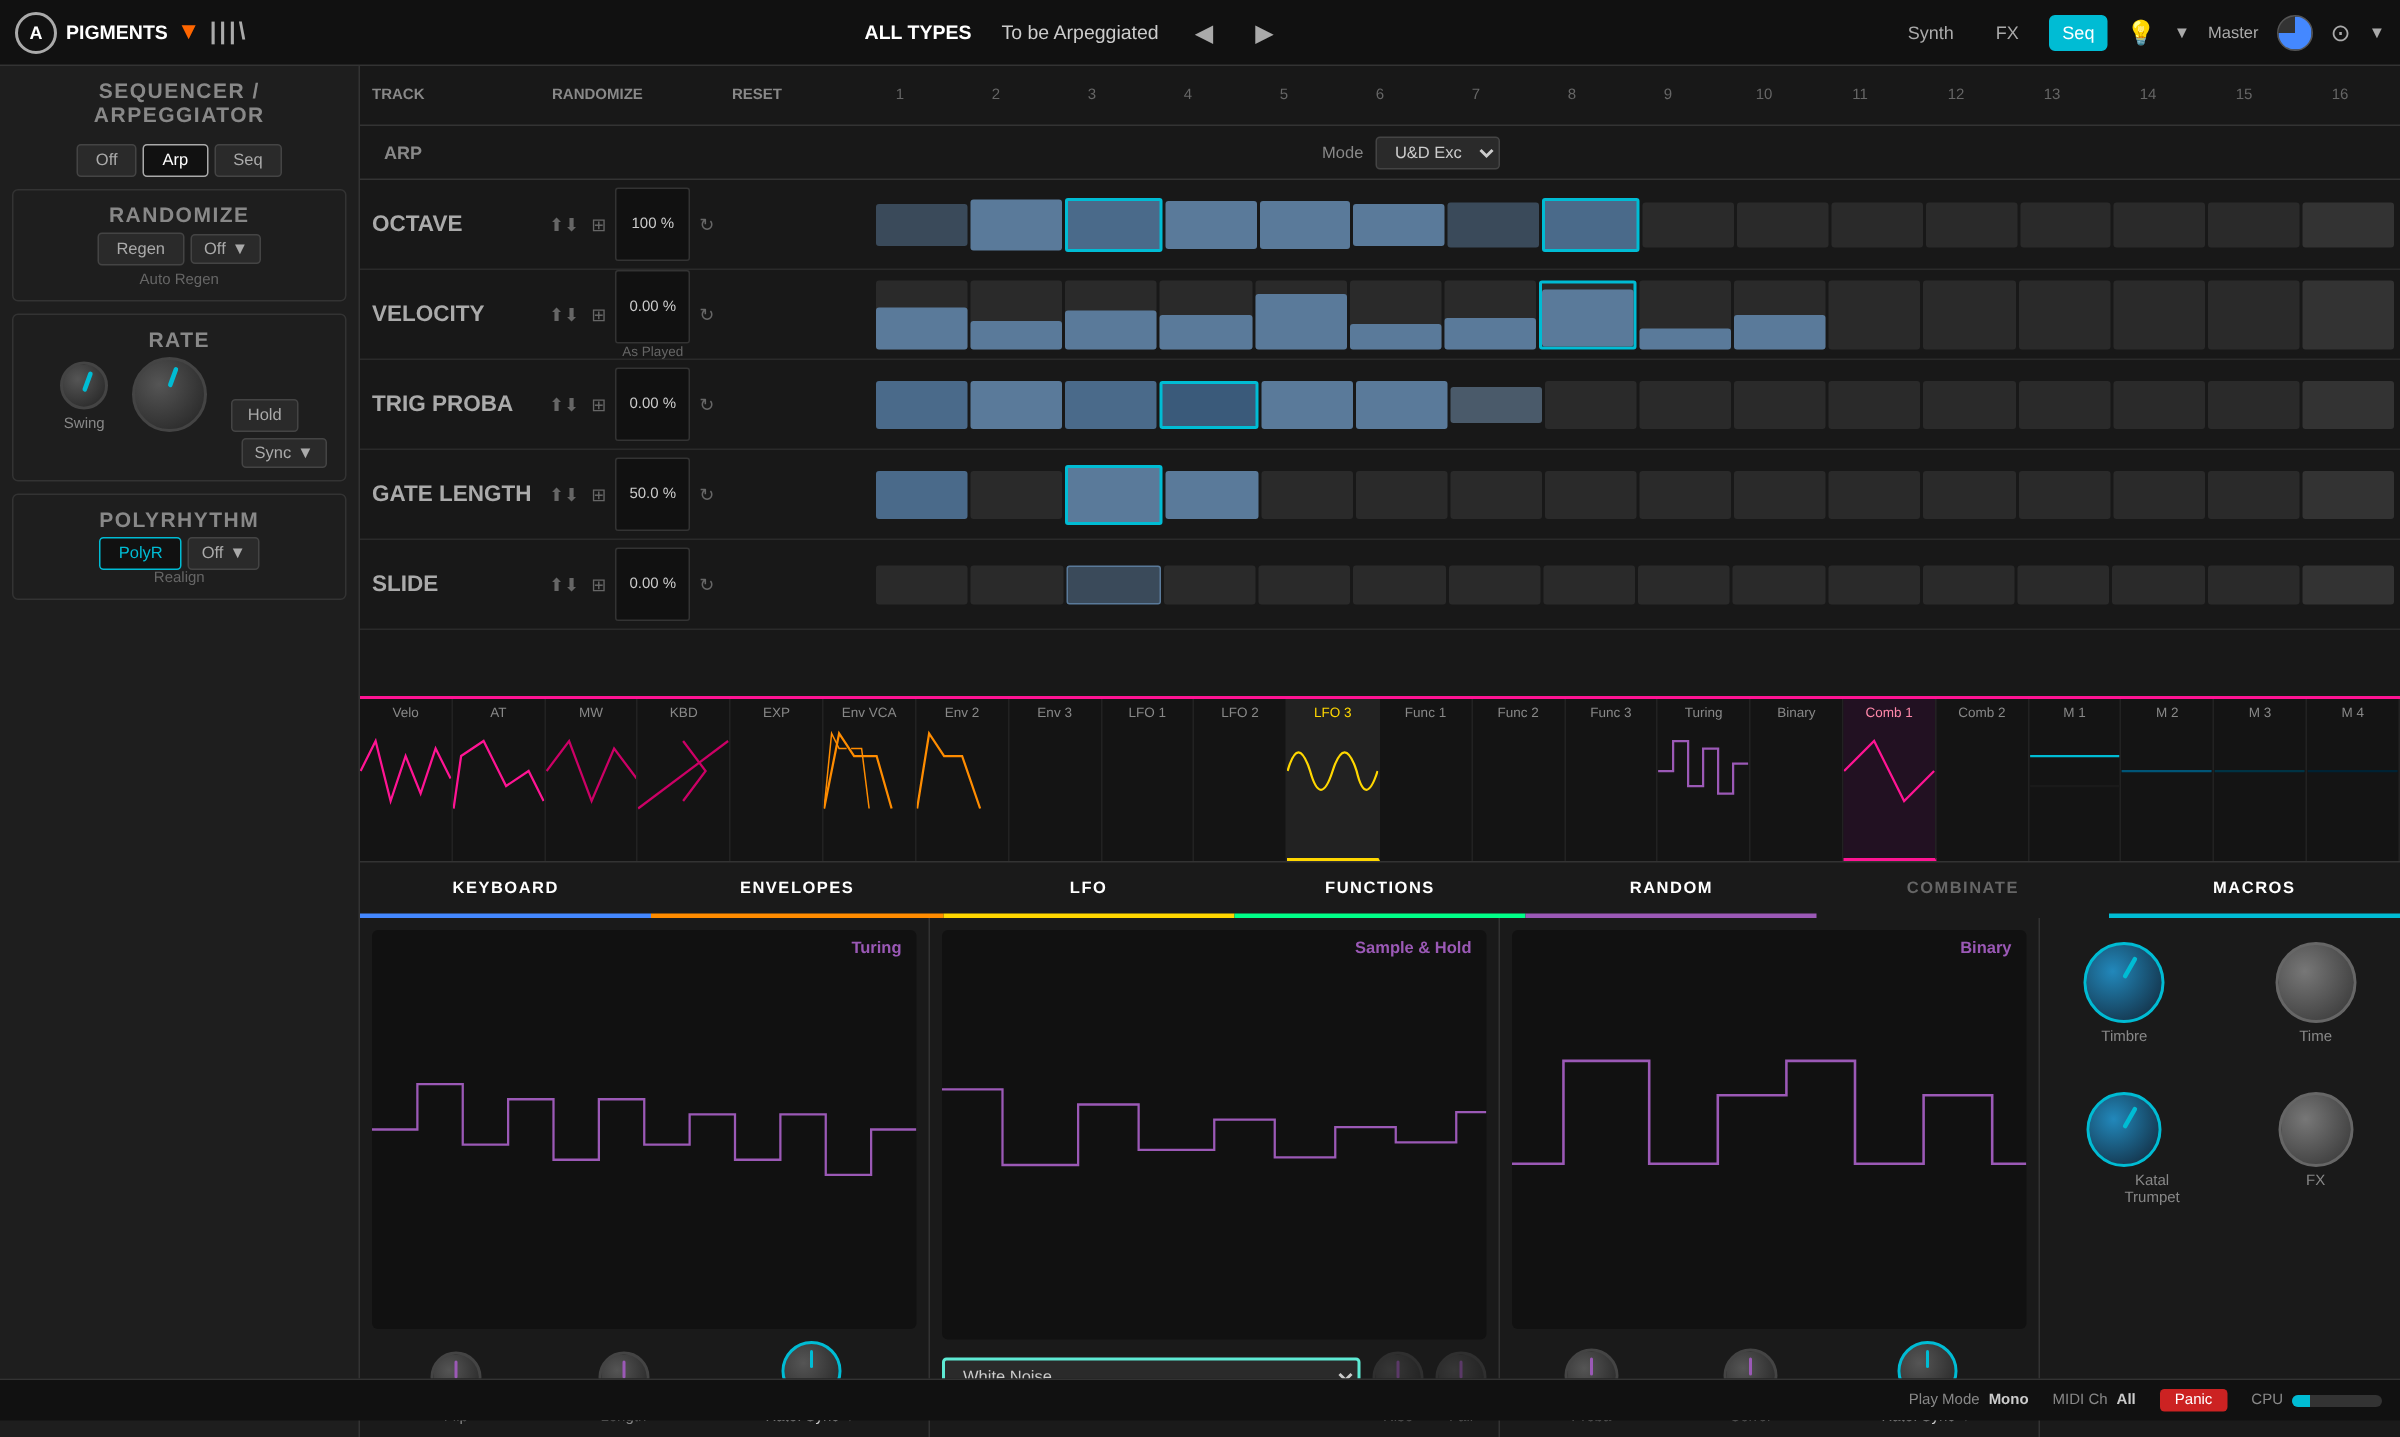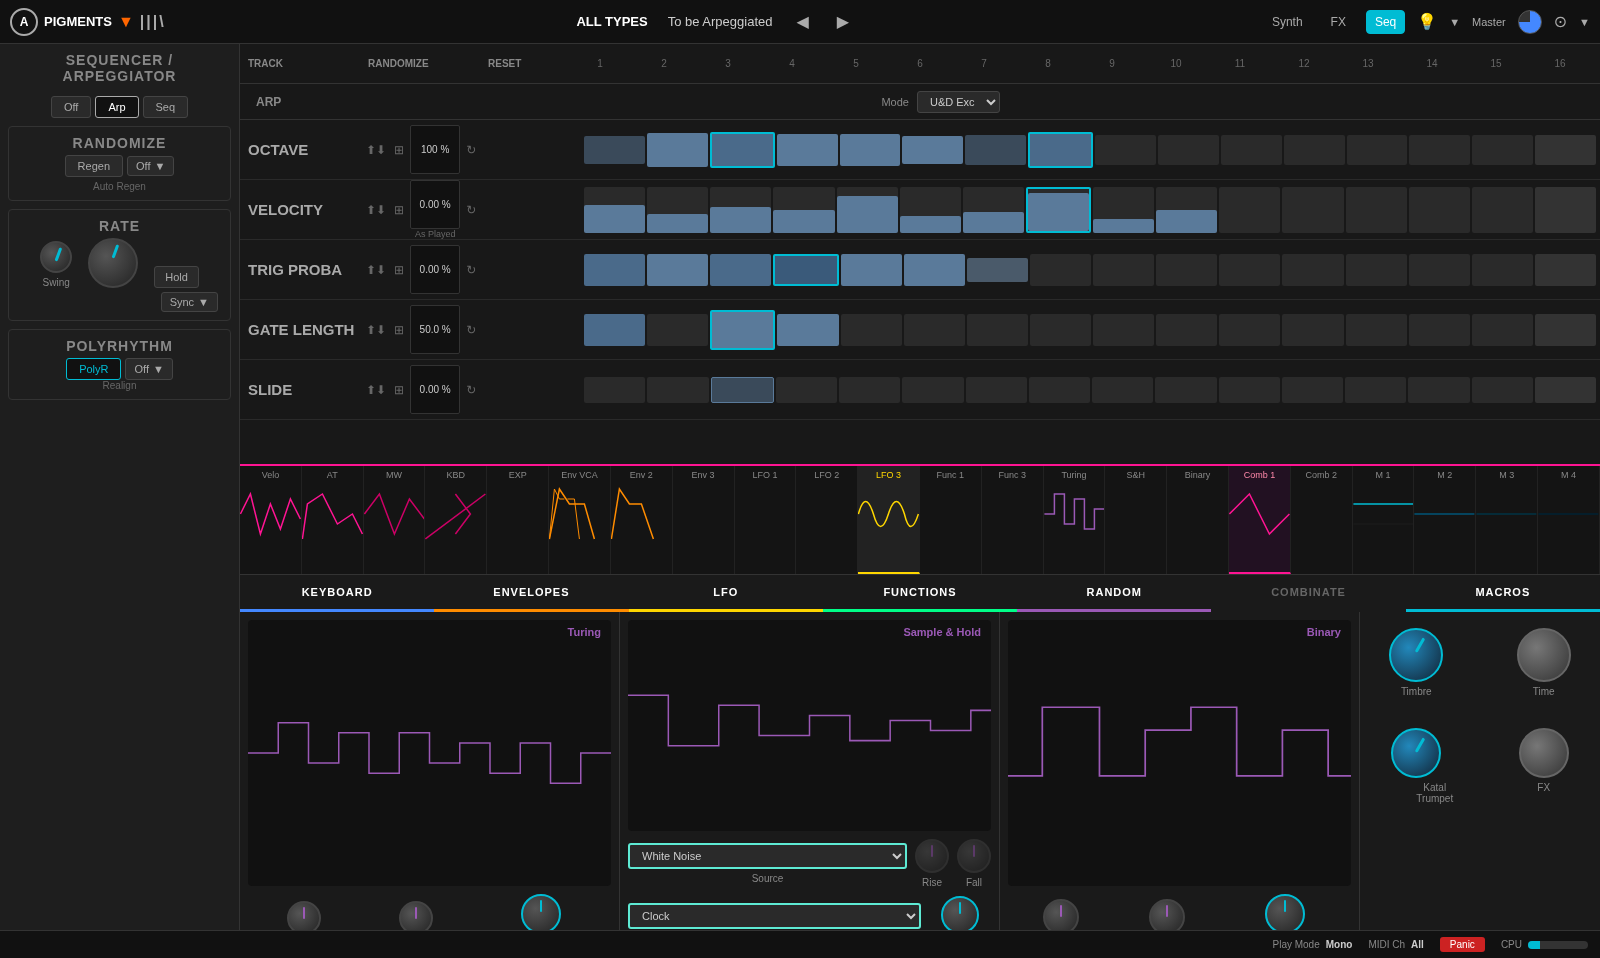--- a/index.html
+++ b/index.html
@@ -499,21 +499,21 @@
       position: absolute;
       top: 6px; left: 50%;
       transform: translateX(-50%) rotate(30deg);
       transform-origin: bottom center;
       border-radius: 2px;
     }
 
     
     .status-bar {
       position: absolute;
-      bottom: 0; left: 0; right: 0;
+      bottom: 11px; left: 0; right: 0;
       height: 28px;
       background: #111;
       border-top: 1px solid #333;
       display: flex;
       align-items: center;
       justify-content: flex-end;
       padding: 0 12px;
       gap: 16px;
     }
     .status-item {
@@ -977,47 +977,47 @@
 
       <div class="mod-item">
         <div class="mod-item-label">Func 1</div>
         <div class="mod-preview">
           <svg viewBox="0 0 60 60">
               <rect width="60" height="60" fill="none"></rect>
             </svg>
         </div>
       </div>
 
-
-      <div class="mod-item">
-        <div class="mod-item-label">Func 3</div>
+      <div class="mod-item">
+        <div class="mod-item-label">Func 2</div>
         <div class="mod-preview">
           <svg viewBox="0 0 60 60">
               <rect width="60" height="60" fill="none"></rect>
             </svg>
         </div>
       </div>
 
       <div class="mod-item">
-        <div class="mod-item-label">Turing</div>
-        <div class="mod-preview">
-          <svg viewBox="0 0 60 60">
-            <polyline points="0,30 10,30 10,10 20,10 20,40 30,40 30,15 40,15 40,45 50,45 50,25 60,25" stroke="#9b59b6" fill="none" stroke-width="1.5"></polyline>
-          </svg>
-        </div>
-      </div>
-
-      <div class="mod-item">
-        <div class="mod-item-label">S&amp;H</div>
+        <div class="mod-item-label">Func 3</div>
         <div class="mod-preview">
           <svg viewBox="0 0 60 60">
               <rect width="60" height="60" fill="none"></rect>
             </svg>
         </div>
       </div>
+
+      <div class="mod-item">
+        <div class="mod-item-label">Turing</div>
+        <div class="mod-preview">
+          <svg viewBox="0 0 60 60">
+            <polyline points="0,30 10,30 10,10 20,10 20,40 30,40 30,15 40,15 40,45 50,45 50,25 60,25" stroke="#9b59b6" fill="none" stroke-width="1.5"></polyline>
+          </svg>
+        </div>
+      </div>
+
 
       <div class="mod-item">
         <div class="mod-item-label">Binary</div>
         <div class="mod-preview">
           <svg viewBox="0 0 60 60">
               <rect width="60" height="60" fill="none"></rect>
             </svg>
         </div>
       </div>
 
@@ -1133,35 +1133,20 @@
             <div style="display:flex;flex-direction:column;align-items:center;gap:4px;">
               <div style="display:flex;gap:8px;align-items:flex-end;">
                 <div class="knob-control">
                   <div class="small-knob" style="width:34px;height:34px;opacity:0.5;"></div>
                   <span class="knob-label">Rise</span>
                 </div>
                 <div class="knob-control">
                   <div class="small-knob" style="width:34px;height:34px;opacity:0.5;"></div>
                   <span class="knob-label">Fall</span>
                 </div>
-              </div>
-            </div>
-          </div>
-          <div class="sh-row">
-            <div style="display:flex;flex-direction:column;gap:4px;flex:1;">
-              <select class="sh-dropdown">
-                <option>Clock</option>
-              </select>
-              <span class="sh-label" style="text-align:center;">Trigger</span>
-            </div>
-            <div style="display:flex;flex-direction:column;align-items:center;gap:4px;">
-              <div class="small-knob rate-knob" style="width:38px;height:38px;border:2px solid #00bcd4;"></div>
-              <div style="display:flex;align-items:center;gap:2px;">
-                <span style="color:#ccc;font-size:10px;">Rate: Sync</span>
-                <span style="color:#aaa;">▼</span>
               </div>
             </div>
           </div>
         </div>
       </div>
 
       <div class="panel-binary">
         <div class="panel-wave-area">
           <div class="wave-label">Binary</div>
           <svg viewBox="0 0 300 100" width="100%" height="100%" style="position:absolute;top:0;left:0;">

